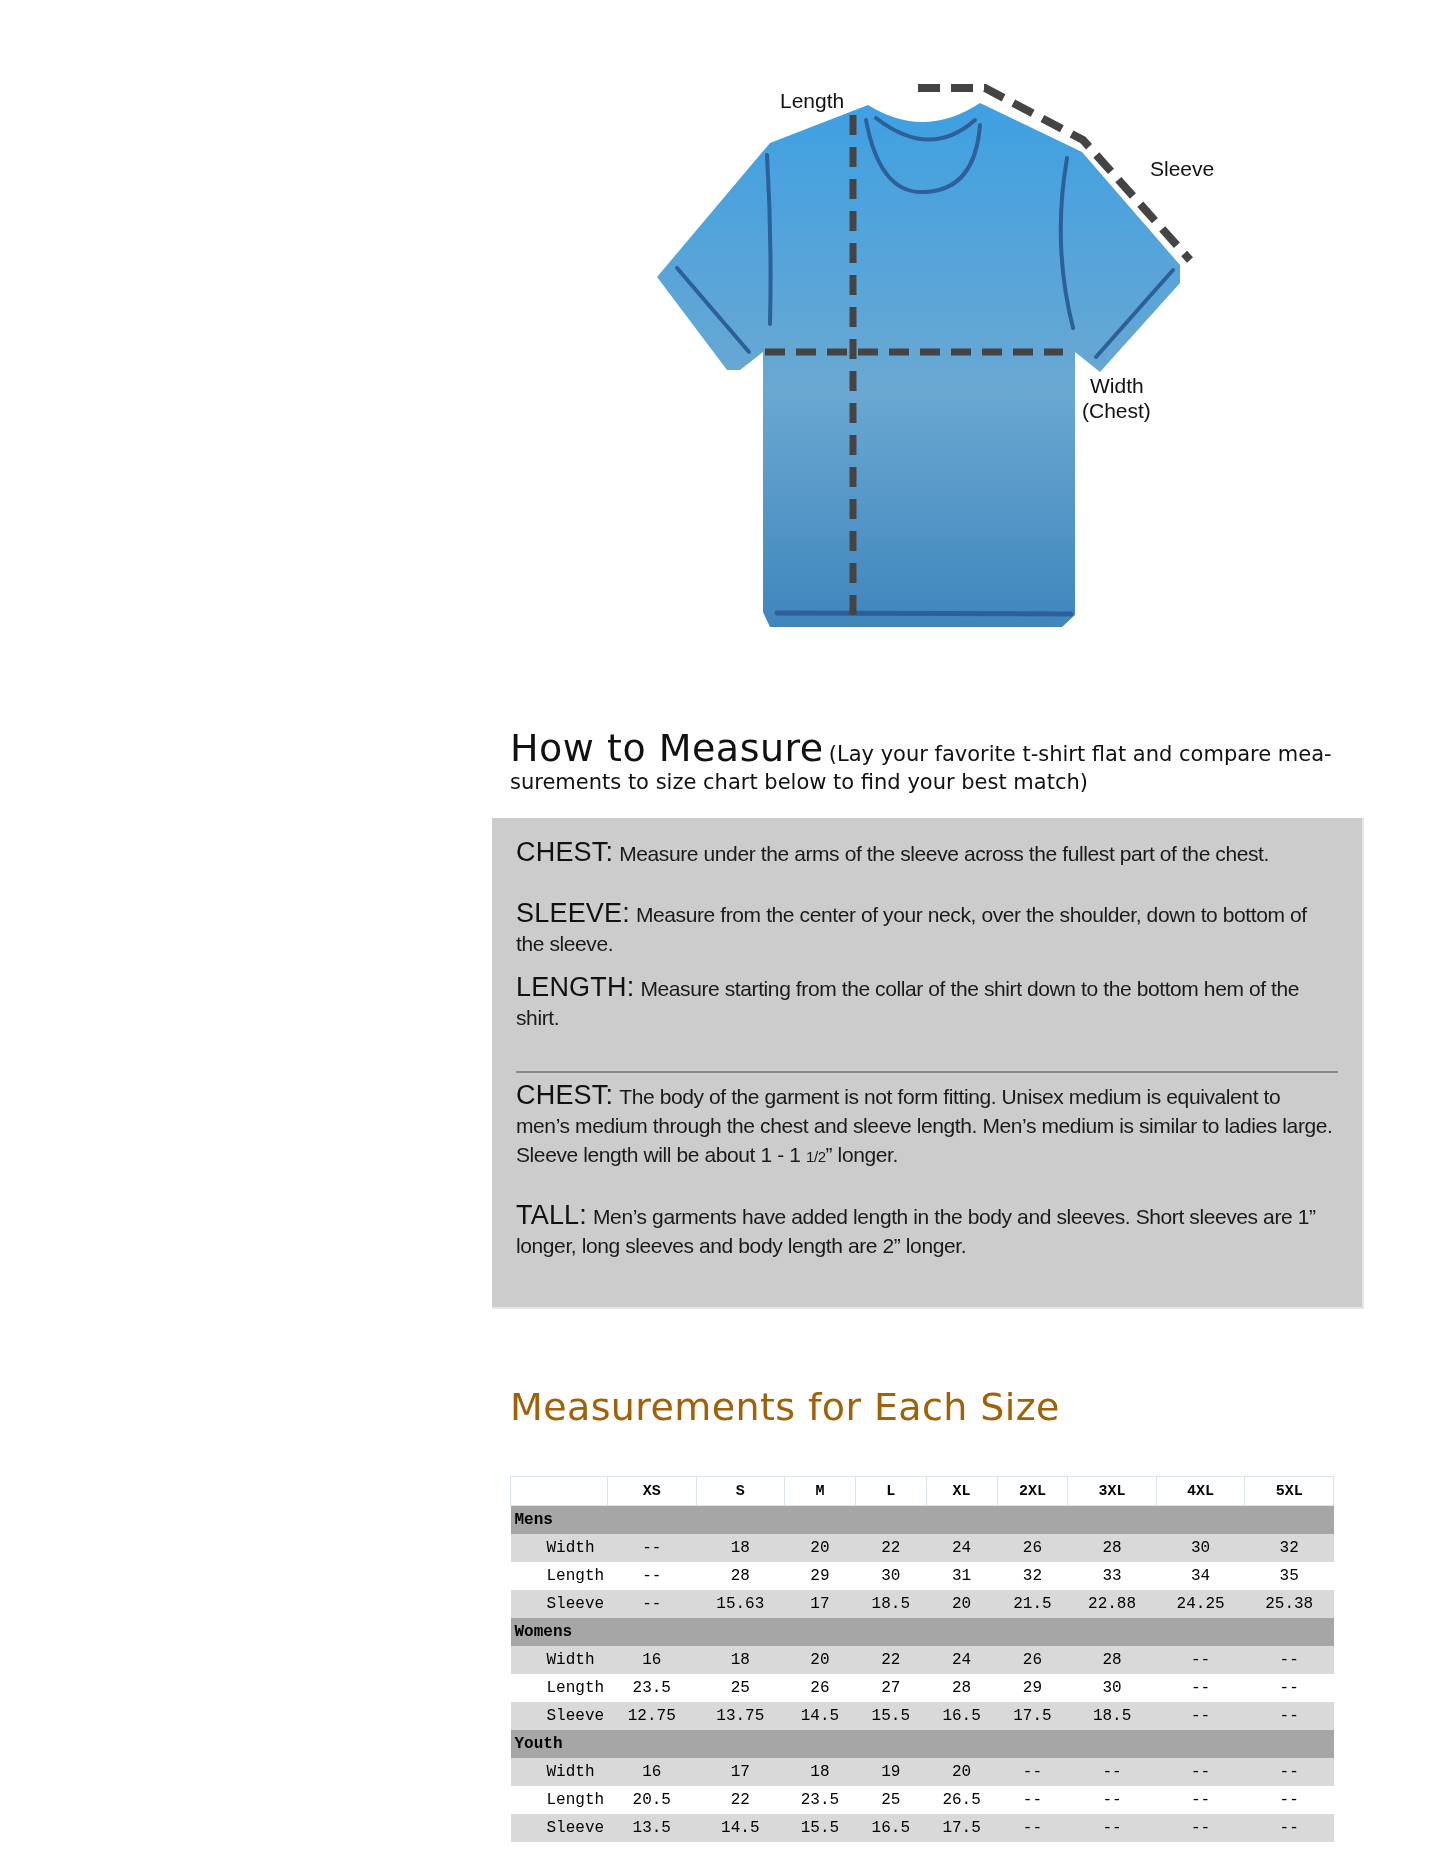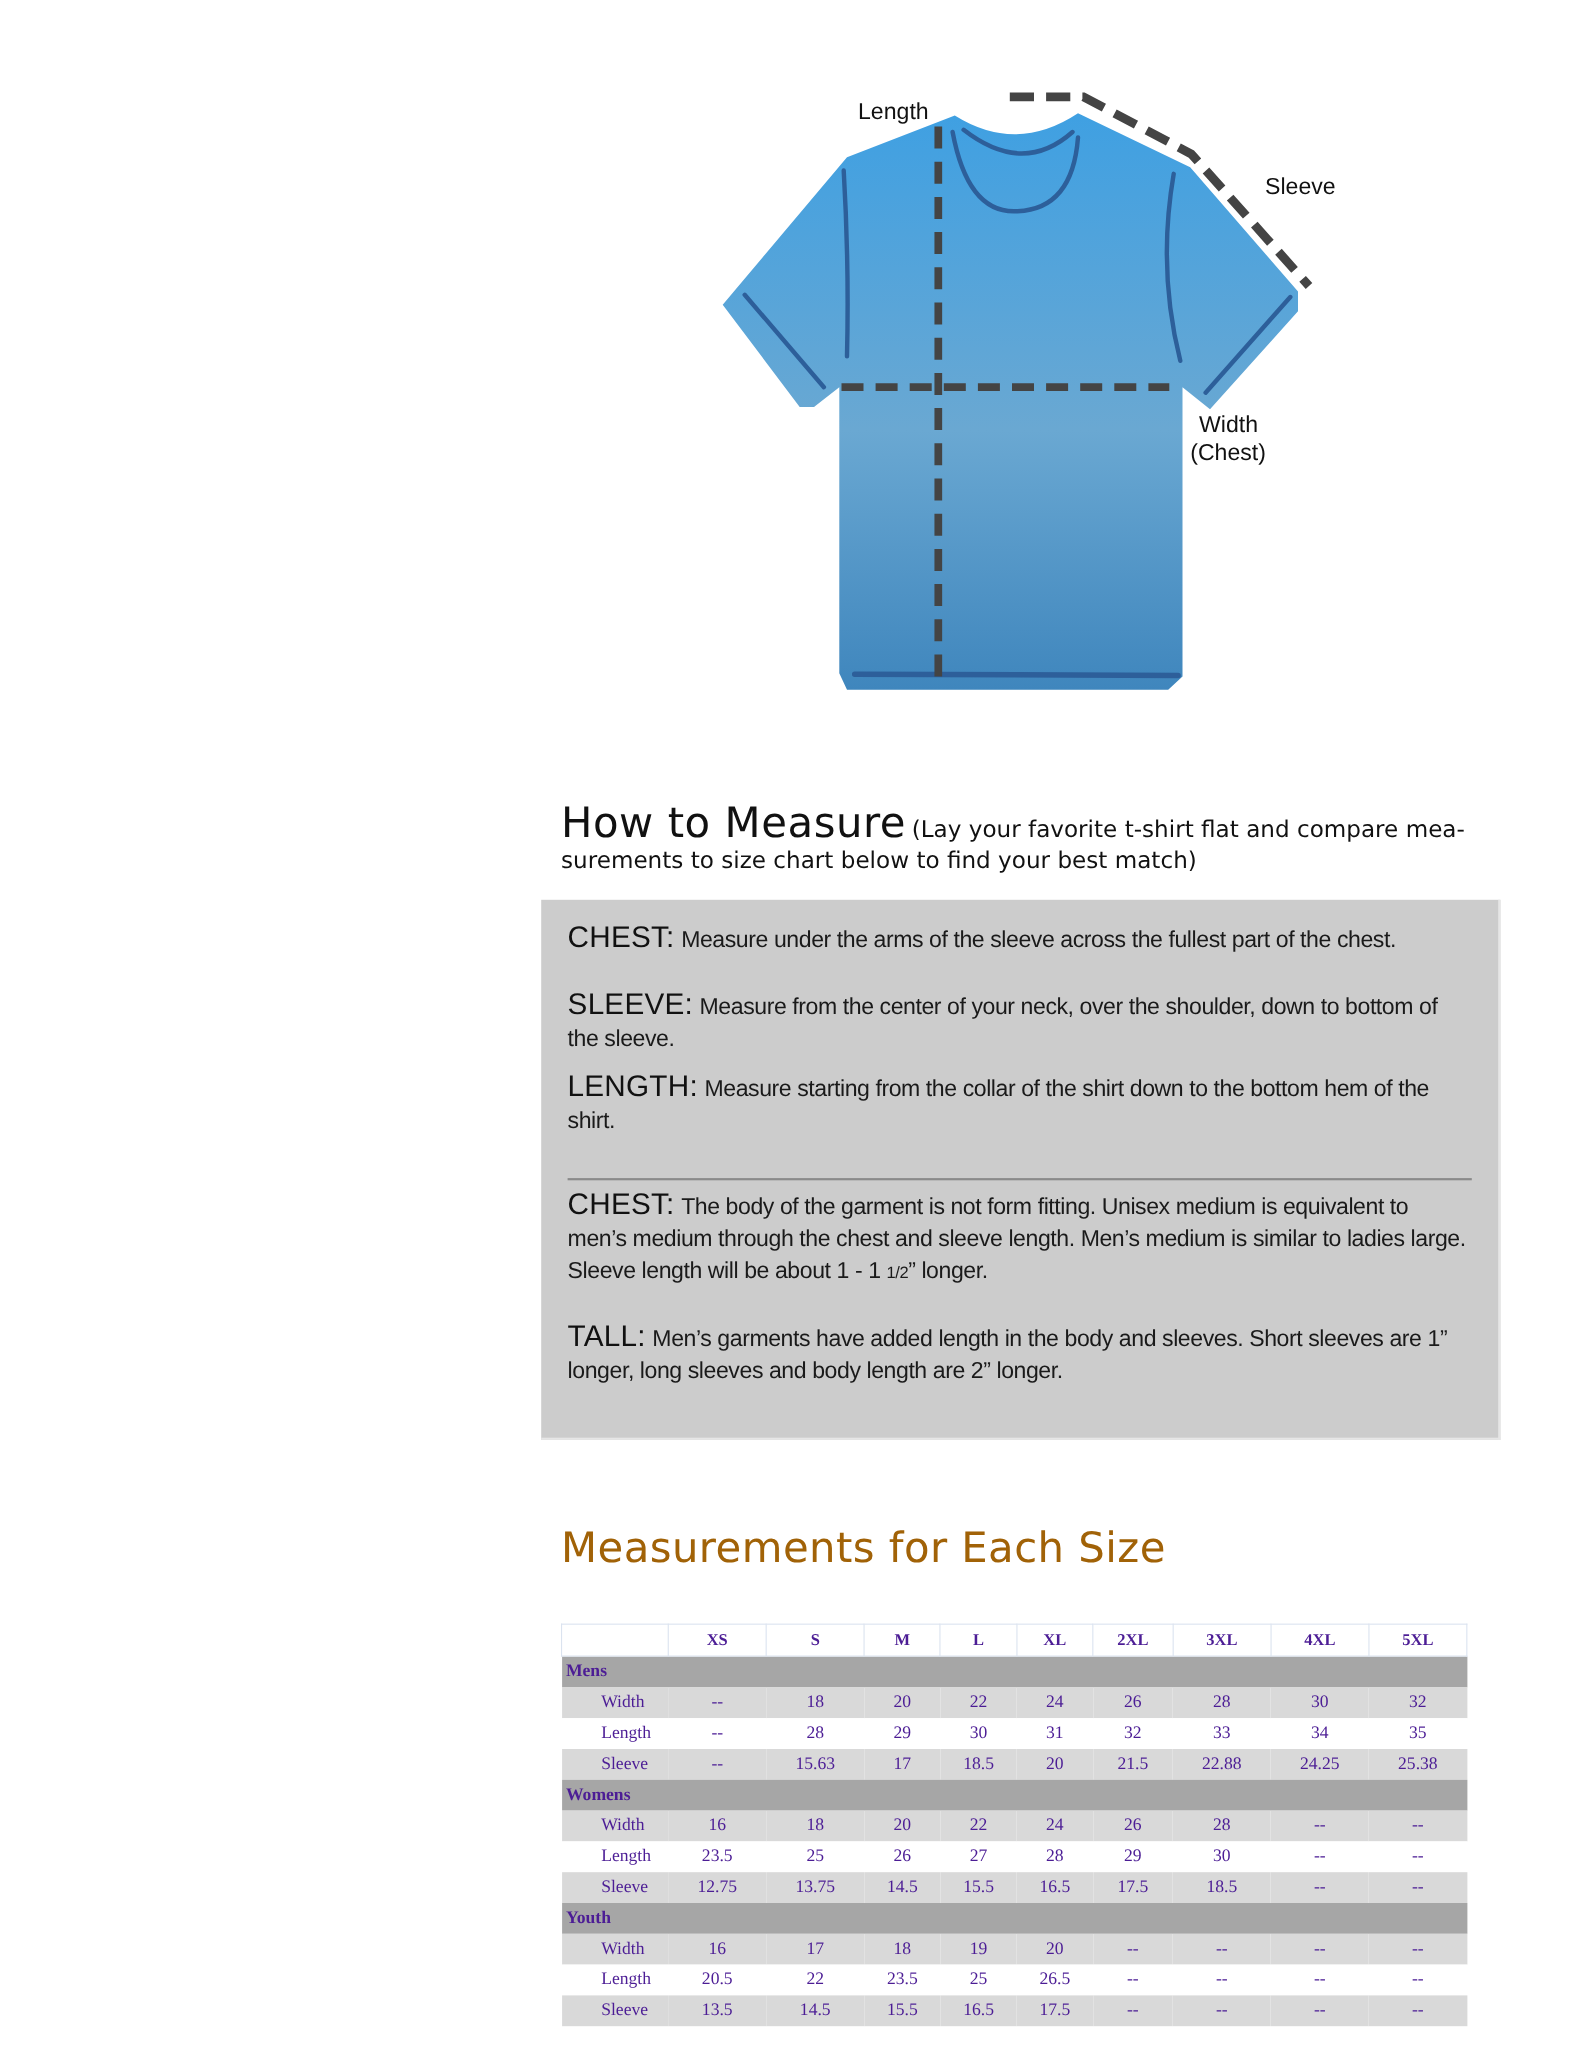--- a/index.html
+++ b/index.html
@@ -18,21 +18,21 @@
   #instr-chest { top: 20px; }
   #instr-sleeve { top: 81px; }
   #instr-length { top: 155px; }
   #instr-divider { position: absolute; left: 24px; top: 253px; width: 822px; height: 2px; background: #8a8a8a; }
   #instr-unisex { top: 263px; }
   #instr-tall { top: 383px; }
   .frac { font-size: 15px; }
 
   #size-heading { position: absolute; left: 510px; top: 1385px; font-size: 38px; letter-spacing: 0.4px; color: #a16207; }
 
-  #size-table { position: absolute; left: 510px; top: 1476px; width: 824px; border-collapse: collapse; font-family: Liberation Serif, serif; font-size: 16px; color: #4c1d95; }
+  #size-table { position: absolute; left: 510px; top: 1476px; width: 824px; border-collapse: collapse; font-family: Liberation Mono, monospace; font-size: 16px; color: #000000; }
   #size-table th, #size-table td { height: 28px; padding: 0; text-align: center; }
   #size-table thead th { background: #ffffff; border: 1px solid #dbe3ef; font-weight: bold; font-size: 15px; }
   #size-table col.first { width: 97px; }
   #size-table tr.group td { background: #a6a6a6; text-align: left; font-weight: bold; padding-left: 4px; margin-top: 45px; }
   #size-table tr.row-gray td { background: #d9d9d9; }
   #size-table tr.row-white td { background: #ffffff; }
   #size-table td.metric { text-align: left; padding-left: 36px; }
 </style>
 </head>
 <body>

